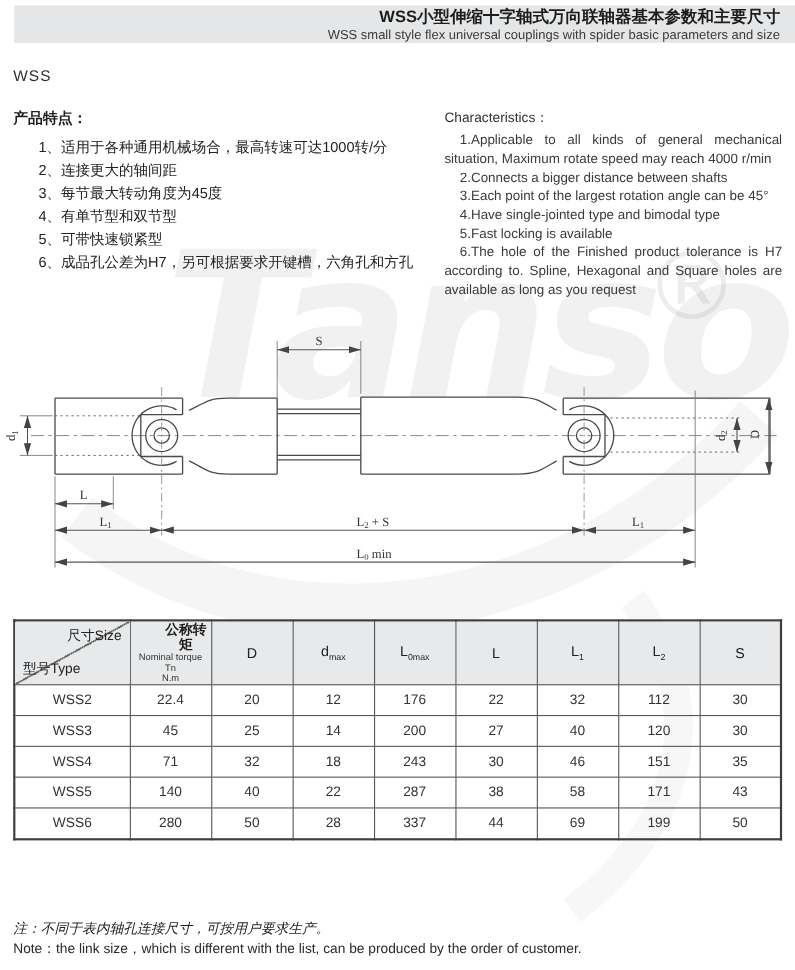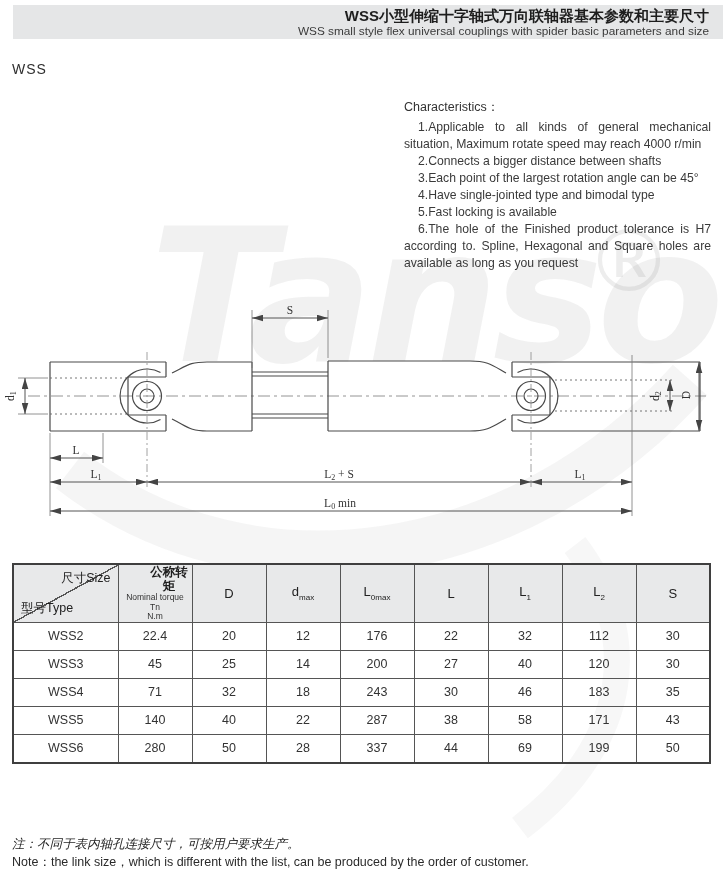--- a/index.html
+++ b/index.html
@@ -93,20 +93,31 @@
 
 <div class="content">
 
   <div class="abs title-bar">
     <div class="title-zh">WSS小型伸缩十字轴式万向联轴器基本参数和主要尺寸</div>
     <div class="title-en">WSS small style flex universal couplings with spider basic parameters and size</div>
   </div>
 
   <div class="abs section-label">WSS</div>
 
+  <div class="abs features">
+    <div class="features-heading">产品特点：</div>
+    <ul>
+        <li>1、适用于各种通用机械场合，最高转速可达1000转/分</li>
+        <li>2、连接更大的轴间距</li>
+        <li>3、每节最大转动角度为45度</li>
+        <li>4、有单节型和双节型</li>
+        <li>5、可带快速锁紧型</li>
+        <li>6、成品孔公差为H7，另可根据要求开键槽，六角孔和方孔</li>
+      </ul>
+  </div>
 
   <div class="abs chars">
     <div class="chars-heading">Characteristics：</div>
     <ul>
         <li>1.Applicable to all kinds of general mechanical situation, Maximum rotate speed may reach 4000 r/min</li>
         <li>2.Connects a bigger distance between shafts</li>
         <li>3.Each point of the largest rotation angle can be 45°</li>
         <li>4.Have single-jointed type and bimodal type</li>
         <li>5.Fast locking is available</li>
         <li>6.The hole of the Finished product tolerance is H7 according to. Spline, Hexagonal and Square holes are available as long as you request</li>
@@ -238,21 +249,21 @@
             <td>30</td>
           </tr>
           <tr>
             <td>WSS4</td>
             <td>71</td>
             <td>32</td>
             <td>18</td>
             <td>243</td>
             <td>30</td>
             <td>46</td>
-            <td>183</td>
+            <td>151</td>
             <td>35</td>
           </tr>
           <tr>
             <td>WSS5</td>
             <td>140</td>
             <td>40</td>
             <td>22</td>
             <td>287</td>
             <td>38</td>
             <td>58</td>

